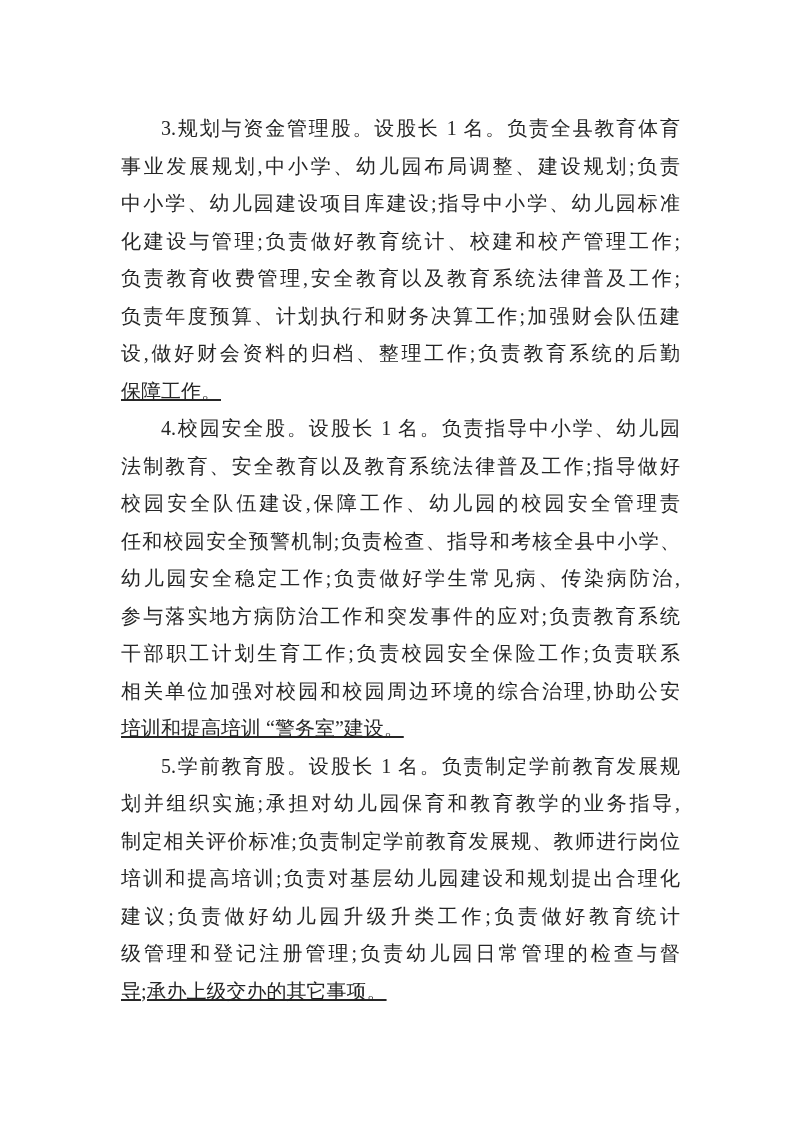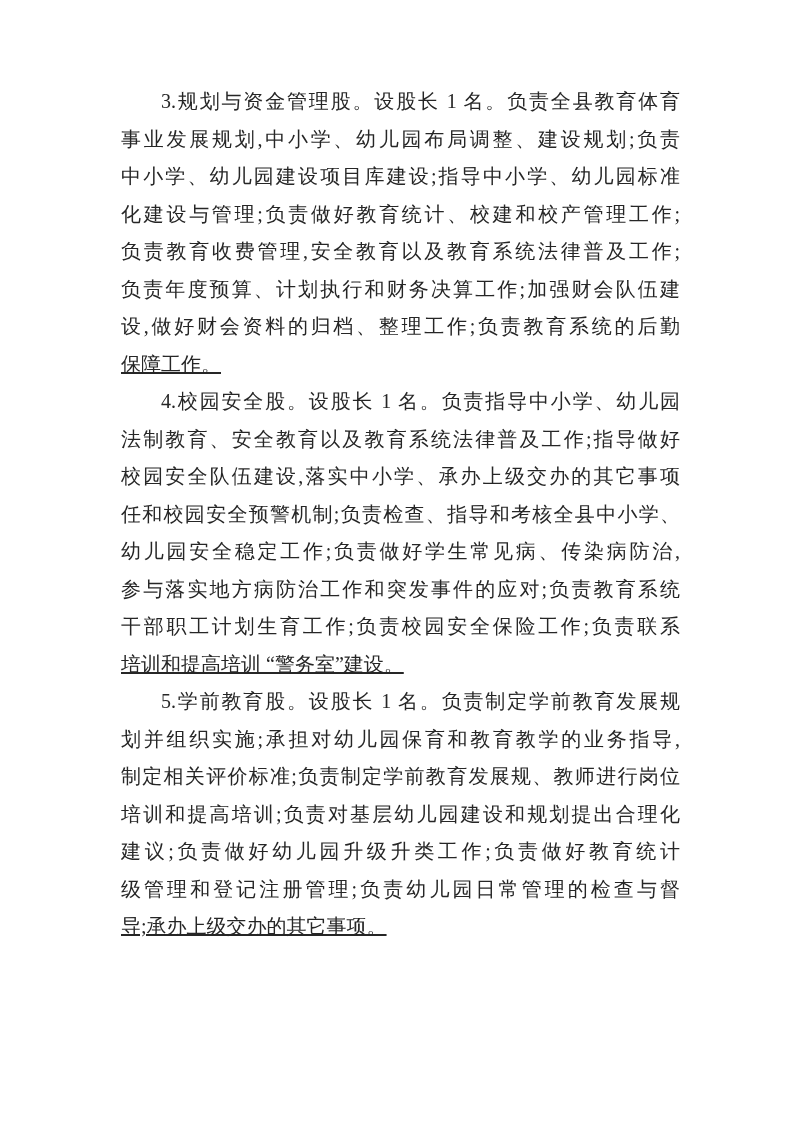--- a/index.html
+++ b/index.html
@@ -11,21 +11,21 @@
     position: relative;
     width: 793px;
     height: 1122px;
     background: #ffffff;
     overflow: hidden;
     font-family: "Liberation Serif", serif;
   }
   .text-block {
     position: absolute;
     left: 121px;
-    top: 83px;
+    top: 110px;
     width: 559px;
   }
   .para {
     margin: 0;
     padding: 0;
   }
   .line {
     height: 37.5px;
     line-height: 37.5px;
     font-size: 20px;
@@ -55,25 +55,26 @@
       <div class="line">化建设与管理;负责做好教育统计、校建和校产管理工作;</div>
       <div class="line">负责教育收费管理,安全教育以及教育系统法律普及工作;</div>
       <div class="line">负责年度预算、计划执行和财务决算工作;加强财会队伍建</div>
       <div class="line">设,做好财会资料的归档、整理工作;负责教育系统的后勤</div>
       <div class="line p-last">保障工作。</div>
     </div>
 
     <div class="para">
       <div class="line p-first">4.校园安全股。设股长 1 名。负责指导中小学、幼儿园</div>
       <div class="line">法制教育、安全教育以及教育系统法律普及工作;指导做好</div>
-      <div class="line">校园安全队伍建设,落实中小学、承办上级交办的其它事项</div>
+      <div class="line">校园安全队伍建设,保障工作、幼儿园的校园安全管理责</div>
       <div class="line">任和校园安全预警机制;负责检查、指导和考核全县中小学、</div>
       <div class="line">幼儿园安全稳定工作;负责做好学生常见病、传染病防治,</div>
       <div class="line">参与落实地方病防治工作和突发事件的应对;负责教育系统</div>
       <div class="line">干部职工计划生育工作;负责校园安全保险工作;负责联系</div>
+      <div class="line">相关单位加强对校园和校园周边环境的综合治理,协助公安</div>
       <div class="line p-last">培训和提高培训 “警务室”建设。</div>
     </div>
 
     <div class="para">
       <div class="line p-first">5.学前教育股。设股长 1 名。负责制定学前教育发展规</div>
       <div class="line">划并组织实施;承担对幼儿园保育和教育教学的业务指导,</div>
       <div class="line">制定相关评价标准;负责制定学前教育发展规、教师进行岗位</div>
       <div class="line">培训和提高培训;负责对基层幼儿园建设和规划提出合理化</div>
       <div class="line">建议;负责做好幼儿园升级升类工作;负责做好教育统计</div>
       <div class="line">级管理和登记注册管理;负责幼儿园日常管理的检查与督</div>

